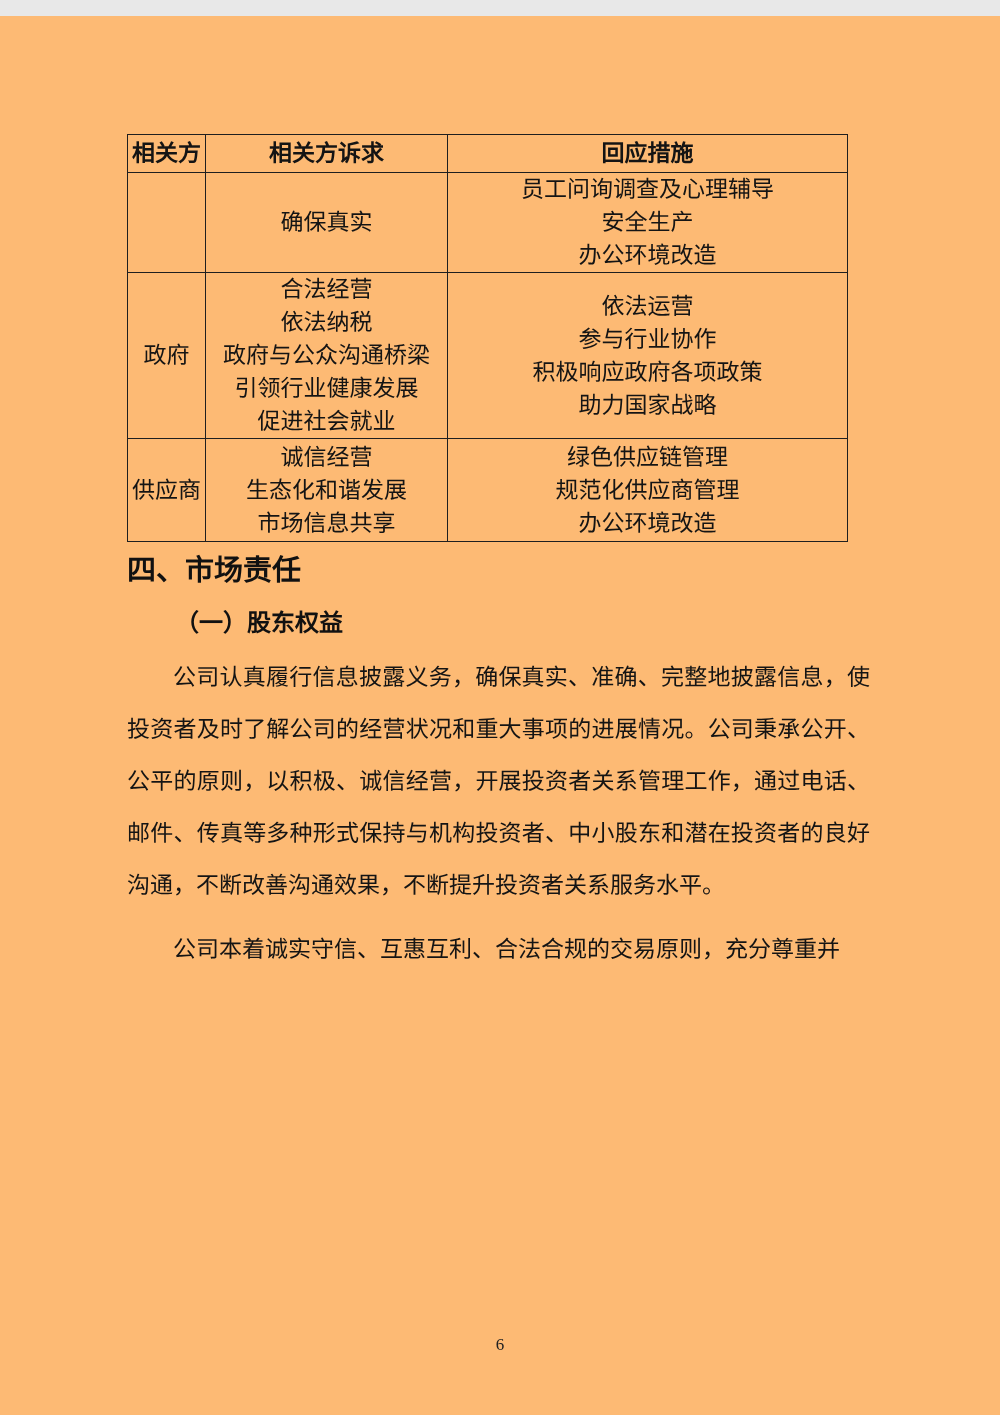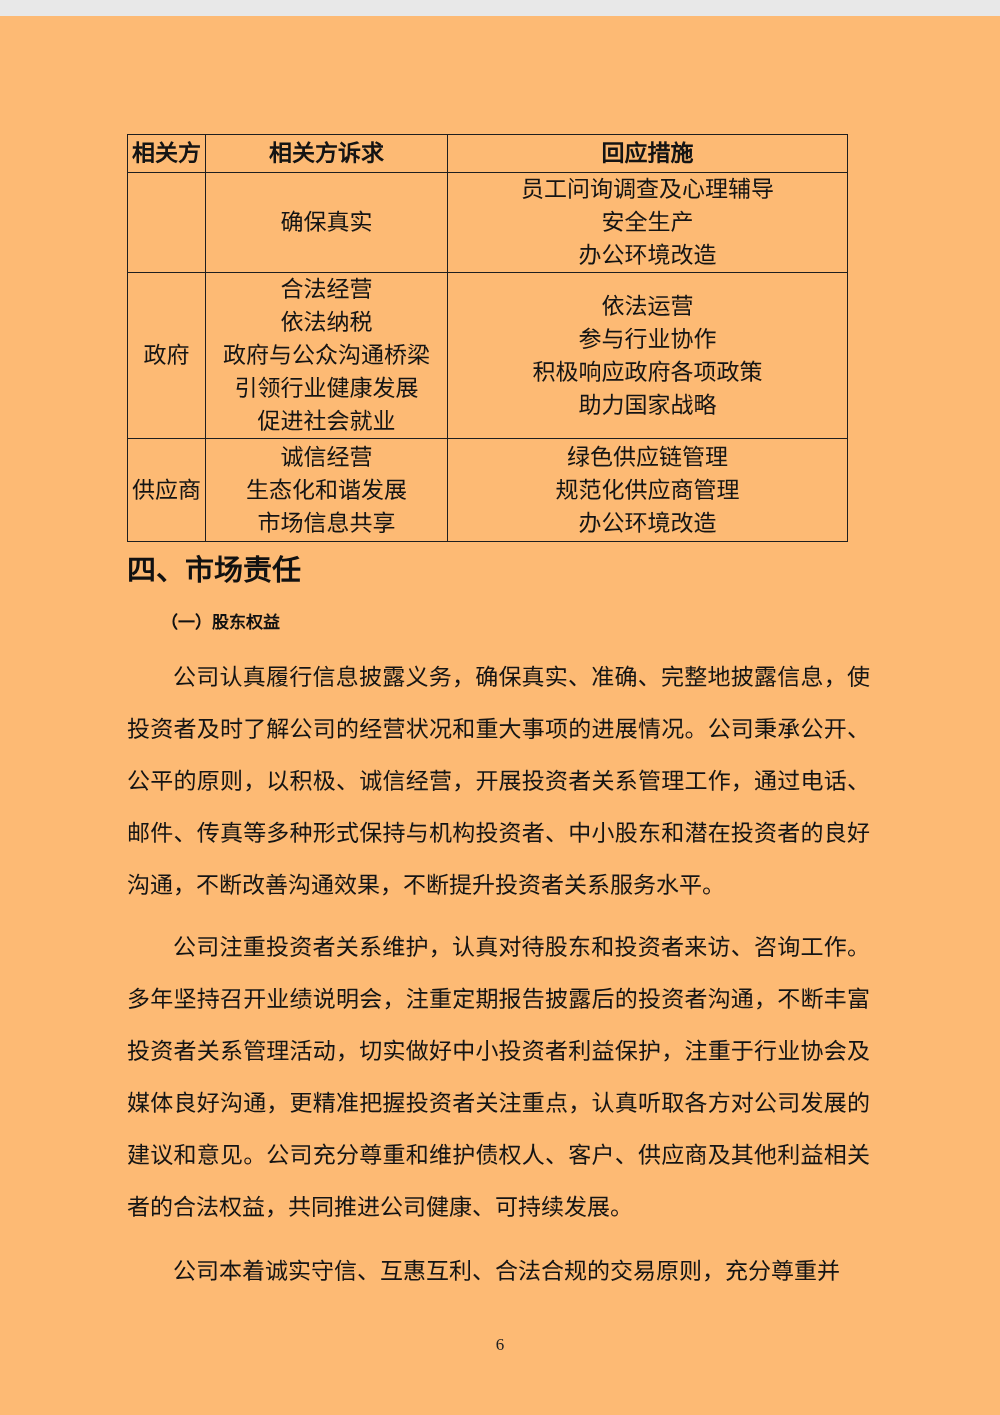--- a/index.html
+++ b/index.html
@@ -48,21 +48,21 @@
     font-family:Liberation Mono, monospace;
     font-weight:700;
     font-size:29px;
     line-height:42px;
     color:#111;
   }
   h2.sub {
     margin:12px 0 0 0;
     font-family:Liberation Serif, serif;
     font-weight:700;
-    font-size:17px;
+    font-size:24px;
     line-height:34px;
     text-indent:2em;
     color:#111;
   }
   h2.sub--tight { margin-top:6px; }
 
   
   p.body-p {
     margin:10px 0 0 0;
     font-size:23px;
@@ -143,19 +143,18 @@
             <div class="cell-line">办公环境改造</div>
           </td>
       </tr>
     </tbody>
   </table>
 
   <h1 class="sec">四、市场责任</h1>
 
   <h2 class="sub">（一）股东权益</h2>
   <p class="body-p body-p--first">公司认真履行信息披露义务，确保真实、准确、完整地披露信息，使投资者及时了解公司的经营状况和重大事项的进展情况。公司秉承公开、公平的原则，以积极、诚信经营，开展投资者关系管理工作，通过电话、邮件、传真等多种形式保持与机构投资者、中小股东和潜在投资者的良好沟通，不断改善沟通效果，不断提升投资者关系服务水平。</p>
-  <p class="body-p">公司注重投资者关系维护，认真对待股东和投资者来访、咨询工作。多年坚持召开业绩说明会，注重定期报告披露后的投资者沟通，不断丰富投资者关系管理活动，切实做好中小投资者利益保护，注重于行业协会及媒体良好沟通，更精准把握投资者关注重点，认真听取各方对公司发展的建议和意见。公司充分尊重和维护债权人、客户、供应商及其他利益相关者的合法权益，共同推进公司健康、可持续发展。</p>
 
   <p class="body-p body-p--after-sub">公司本着诚实守信、互惠互利、合法合规的交易原则，充分尊重并</p>
 
   <div class="page-num">6</div>
 
 </div>
 
 </body></html>

